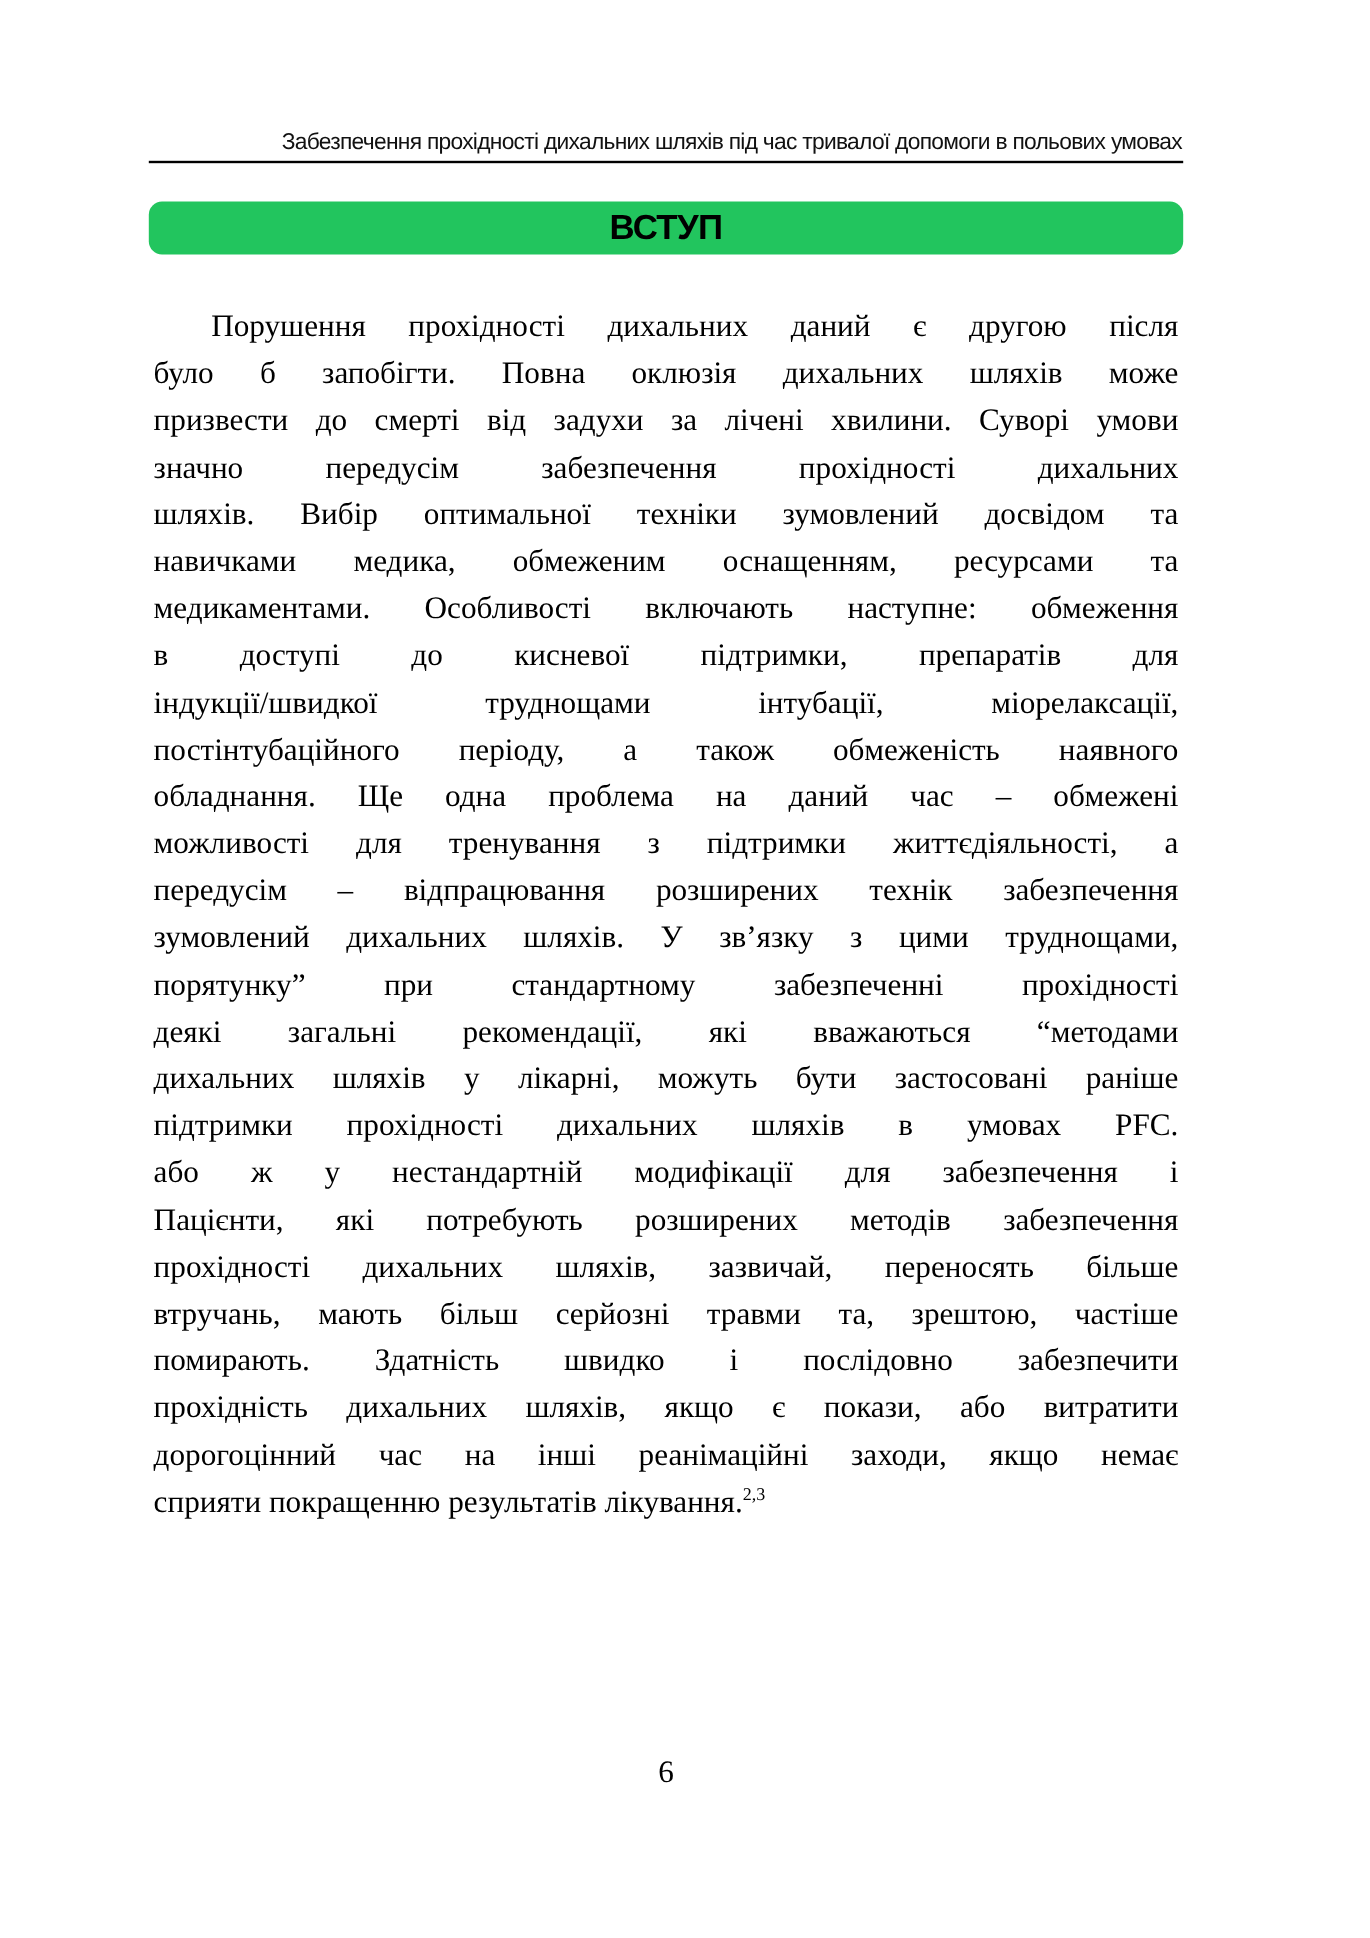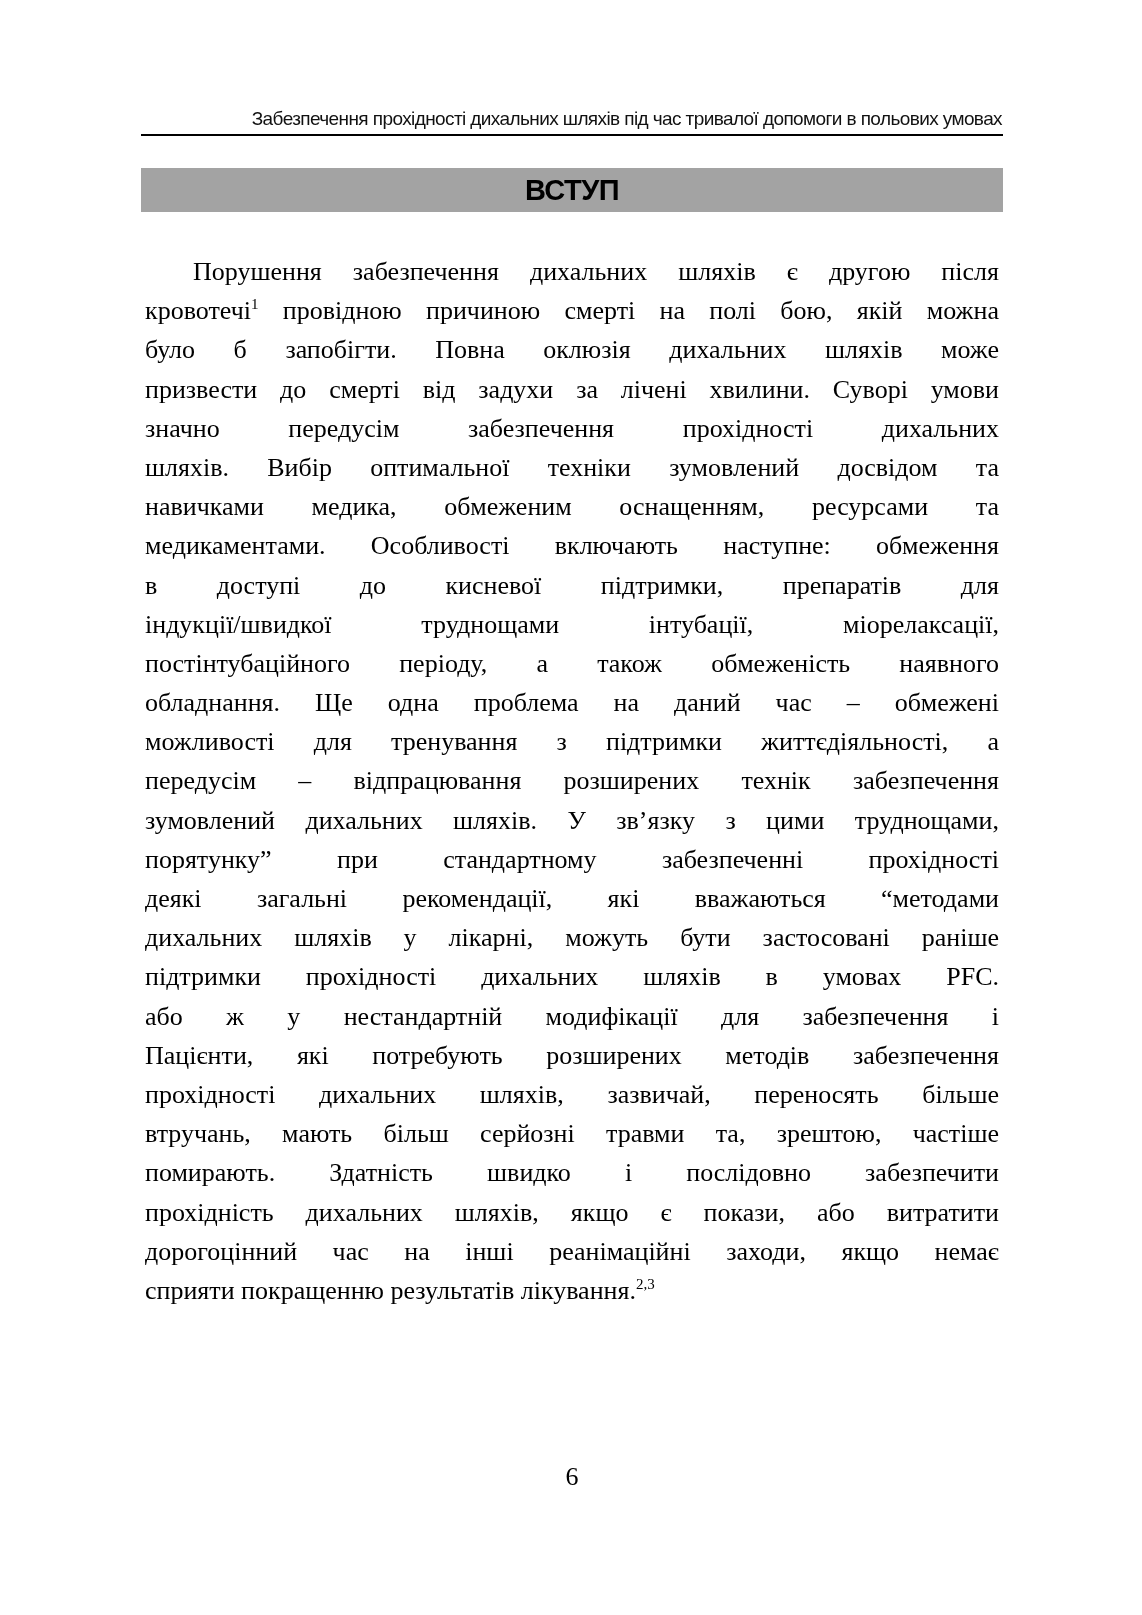--- a/index.html
+++ b/index.html
@@ -1,26 +1,26 @@
 <!DOCTYPE html>
 <html><head>
 <meta charset="utf-8">
 <style>
   html, body { margin: 0; padding: 0; background: #ffffff; }
   body { width: 1142px; height: 1615px; position: relative; overflow: hidden; }
-  .page { position: absolute; left: 17px; top: 0; width: 972px; height: 1615px; background: #fff; }
+  .page { position: absolute; left: 0; top: 0; width: 972px; height: 1615px; background: #fff; }
   .running-header {
     position: absolute; left: 125px; width: 860px; top: 108px;
     font-family: "Liberation Sans", sans-serif; font-size: 19px; color: #111;
     text-align: right; letter-spacing: -0.6px; white-space: nowrap;
   }
   .header-rule { position: absolute; left: 124px; width: 862px; top: 134px; height: 2px; background: #000; }
   .section-title-bar {
     position: absolute; left: 124px; width: 862px; top: 168px; height: 44px;
-    background: #a3a3a3; display: flex; align-items: center; justify-content: center;
+    background: #22c55e; display: flex; align-items: center; justify-content: center; border-radius: 11px;
   }
   .section-title {
     font-family: "Liberation Sans", sans-serif; font-weight: bold; font-size: 29px; color: #000;
     letter-spacing: -0.5px;
   }
   .body-text {
     position: absolute; left: 128px; width: 854px; top: 252px;
     font-family: "Liberation Serif", serif; font-size: 26px; color: #000;
   }
   .line {
@@ -40,22 +40,21 @@
 
 <div class="page">
   <div class="running-header">Забезпечення прохідності дихальних шляхів під час тривалої допомоги в польових умовах</div>
   <div class="header-rule"></div>
 
   <div class="section-title-bar">
     <span class="section-title">ВСТУП</span>
   </div>
 
   <div class="body-text">
-    <div class="line first"><span>Порушення забезпечення дихальних шляхів є другою після</span></div>
-    <div class="line"><span>кровотечі</span><sup>1</sup> <span>провідною причиною смерті на полі бою, якій можна</span></div>
+    <div class="line first"><span>Порушення прохідності дихальних даний є другою після</span></div>
     <div class="line"><span>було б запобігти. Повна оклюзія дихальних шляхів може</span></div>
     <div class="line"><span>призвести до смерті від задухи за лічені хвилини. Суворі умови</span></div>
     <div class="line"><span>значно передусім забезпечення прохідності дихальних</span></div>
     <div class="line"><span>шляхів. Вибір оптимальної техніки зумовлений досвідом та</span></div>
     <div class="line"><span>навичками медика, обмеженим оснащенням, ресурсами та</span></div>
     <div class="line"><span>медикаментами. Особливості включають наступне: обмеження</span></div>
     <div class="line"><span>в доступі до кисневої підтримки, препаратів для</span></div>
     <div class="line"><span>індукції/швидкої труднощами інтубації, міорелаксації,</span></div>
     <div class="line"><span>постінтубаційного періоду, а також обмеженість наявного</span></div>
     <div class="line"><span>обладнання. Ще одна проблема на даний час – обмежені</span></div>

